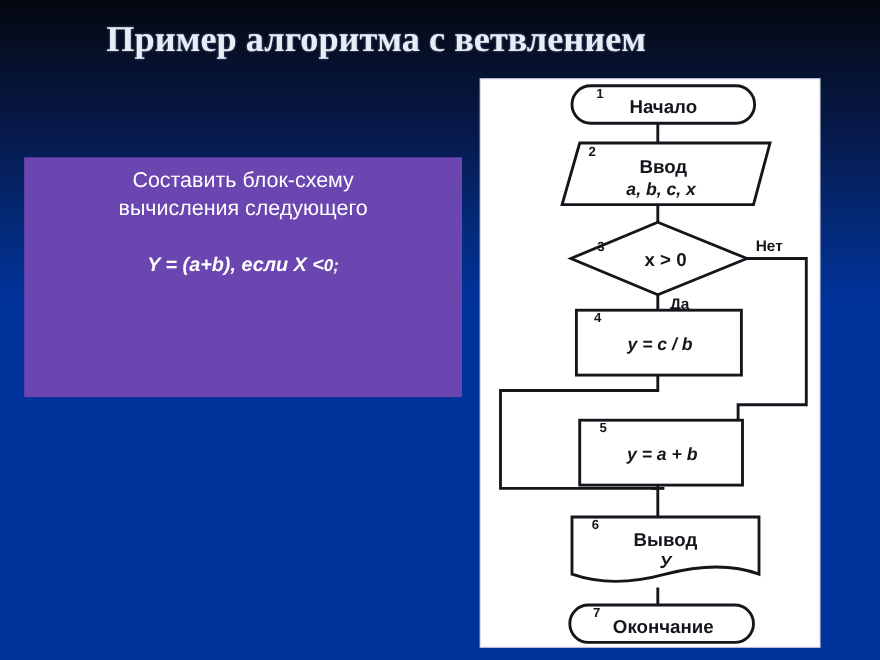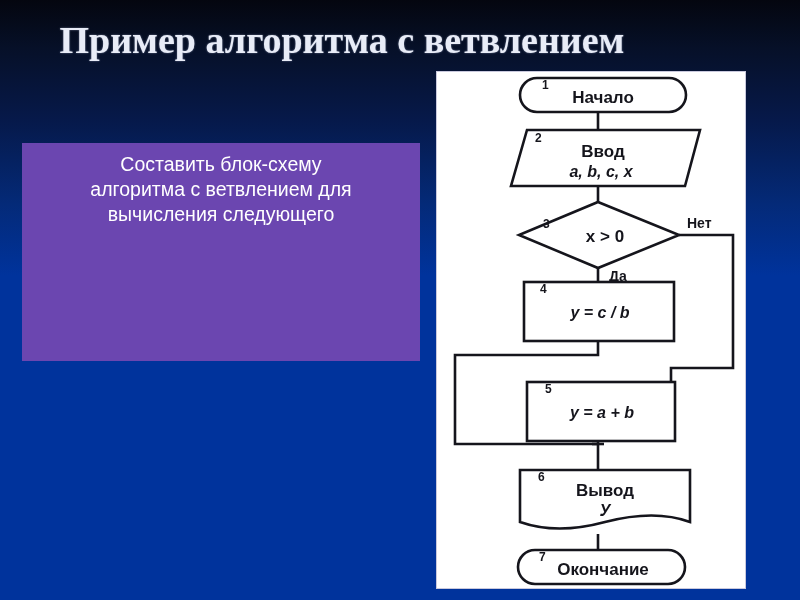--- a/index.html
+++ b/index.html
@@ -11,21 +11,21 @@
   #slide{
     position:relative;width:800px;height:600px;
     background:linear-gradient(to bottom,#04060f 0%,#061028 8%,#06194a 20%,#042a78 34%,#00339c 46%,#00339c 100%);
     overflow:hidden;
   }
   #slide-title{
     position:absolute;left:0;top:18px;width:684px;
     text-align:center;
     font-family:"Liberation Serif", serif;
     font-weight:bold;
-    font-size:38px;
+    font-size:33px;
     color:#e8ecf7;
     letter-spacing:0px;
     white-space:nowrap;
     text-shadow:0 0 2px rgba(200,210,240,.55);
   }
   #task-box{
     position:absolute;left:22px;top:143px;width:398px;height:218px;
     background:#6b46b0;
     box-sizing:border-box;
     padding:9px 14px 0 14px;
@@ -62,23 +62,23 @@
 </style>
 </head>
 <body>
 
 <div id="slide">
 
   <div id="slide-title">Пример алгоритма с ветвлением</div>
 
   <div id="task-box">
     <div class="task-line">Составить блок-схему</div>
-    <div class="task-line">алгоритма с ветвлением для</div>
     <div class="task-line">вычисления следующего</div>
     <div id="task-gap"></div>
+    <div class="task-formula"><span>Y = (a+b), если X &lt;</span><span class="sm">0;</span></div>
   </div>
 
   <div id="chart-panel">
     <svg viewBox="0 0 308 516" xmlns="http://www.w3.org/2000/svg">
 
       <path class="fc-line" d="M 161 40 L 161 58"></path>
 
       <path class="fc-line" d="M 161 115 L 161 130"></path>
 
       <path class="fc-line" d="M 161 196 L 161 210"></path>

